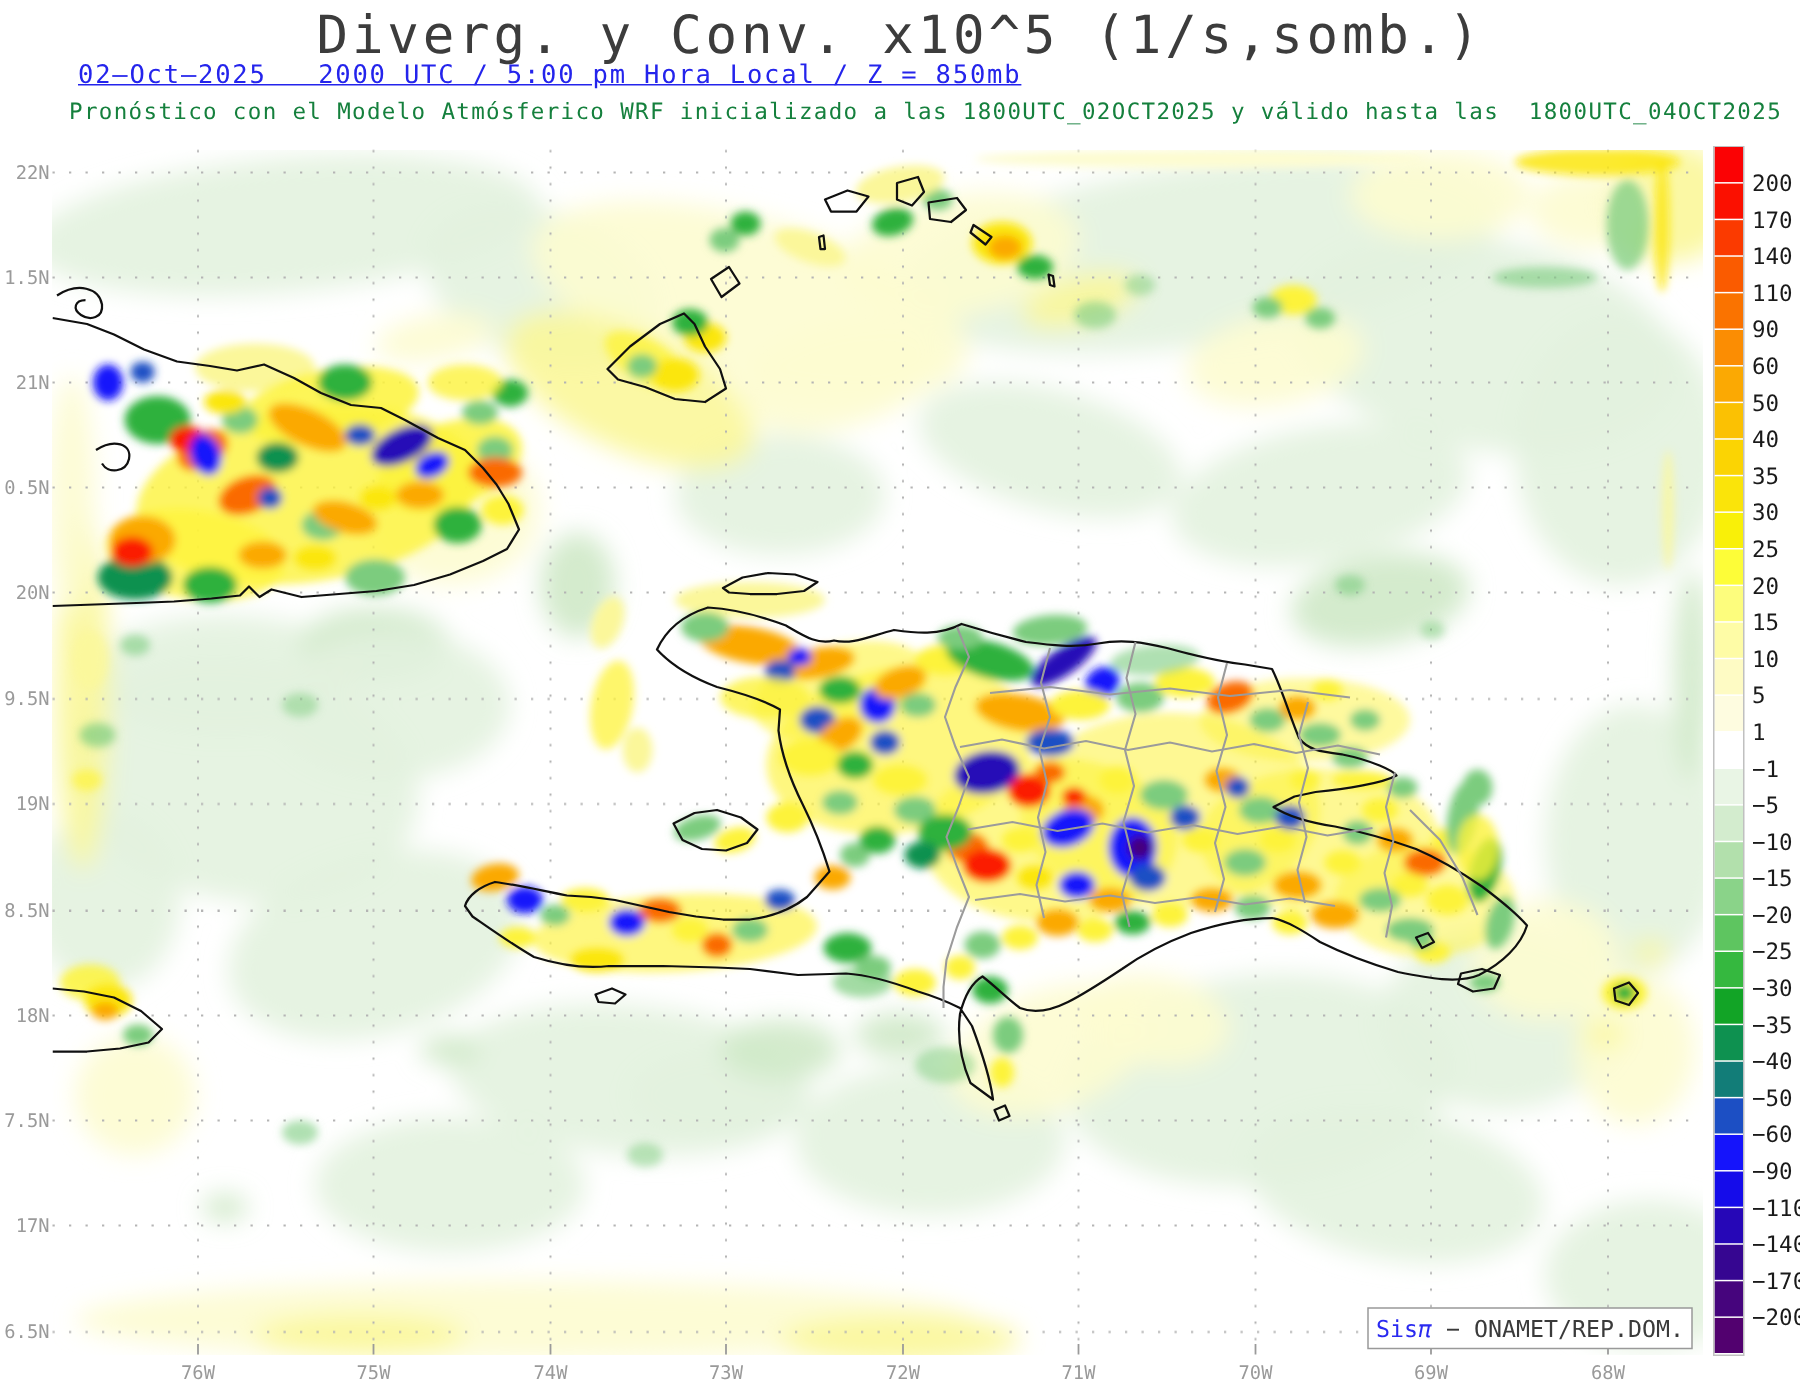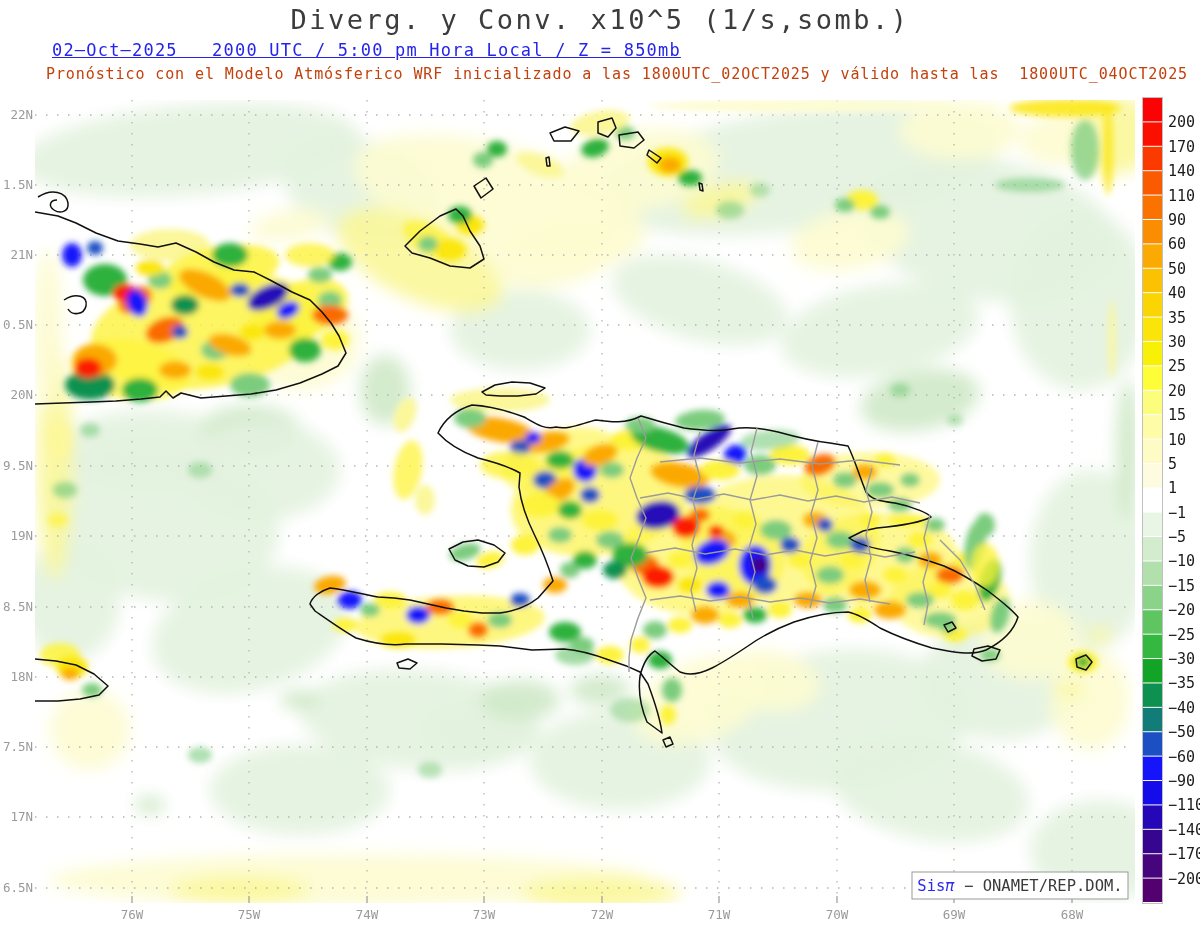--- a/index.html
+++ b/index.html
@@ -1,22 +1,22 @@
 <!DOCTYPE html>
 <html><head>
 <meta charset="utf-8">
 <style>
   html,body{margin:0;padding:0;background:#fff;}
   body{width:1200px;height:927px;position:relative;overflow:hidden;
        font-family:"DejaVu Sans Mono","Liberation Mono",monospace;}
   .hdr{position:absolute;white-space:pre;}
-  #title{top:4px;left:0;width:1200px;text-align:center;font-size:27px;
+  #title{top:4px;left:0;width:1200px;text-align:center;font-size:35px;
          letter-spacing:2.5px;color:#3c3c3c;font-weight:400;}
   #sub1{top:40px;left:52px;font-size:17px;letter-spacing:1.2px;color:#2424ec;text-decoration:underline;}
-  #sub2{top:65px;left:46px;font-size:15px;letter-spacing:0.9px;color:#c2410c;}
+  #sub2{top:65px;left:46px;font-size:15px;letter-spacing:0.9px;color:#15803d;}
   svg text{font-family:"DejaVu Sans Mono","Liberation Mono",monospace;}
 </style>
 </head>
 <body>
 
 <div id="title" class="hdr">Diverg. y Conv. x10^5 (1/s,somb.)</div>
 <div id="sub1" class="hdr">02–Oct–2025   2000 UTC / 5:00 pm Hora Local / Z = 850mb</div>
 <div id="sub2" class="hdr">Pronóstico con el Modelo Atmósferico WRF inicializado a las 1800UTC_02OCT2025 y válido hasta las  1800UTC_04OCT2025</div>
 
 <svg id="map-svg" width="1200" height="927" viewBox="0 0 1200 927" style="position:absolute;left:0;top:0;">

